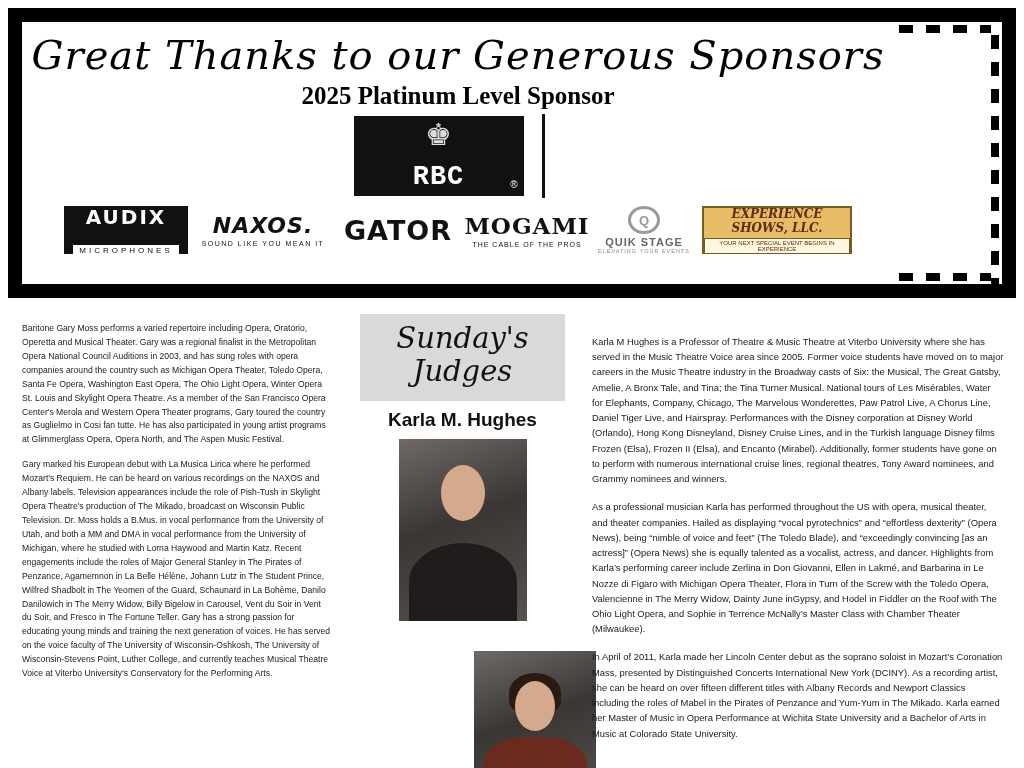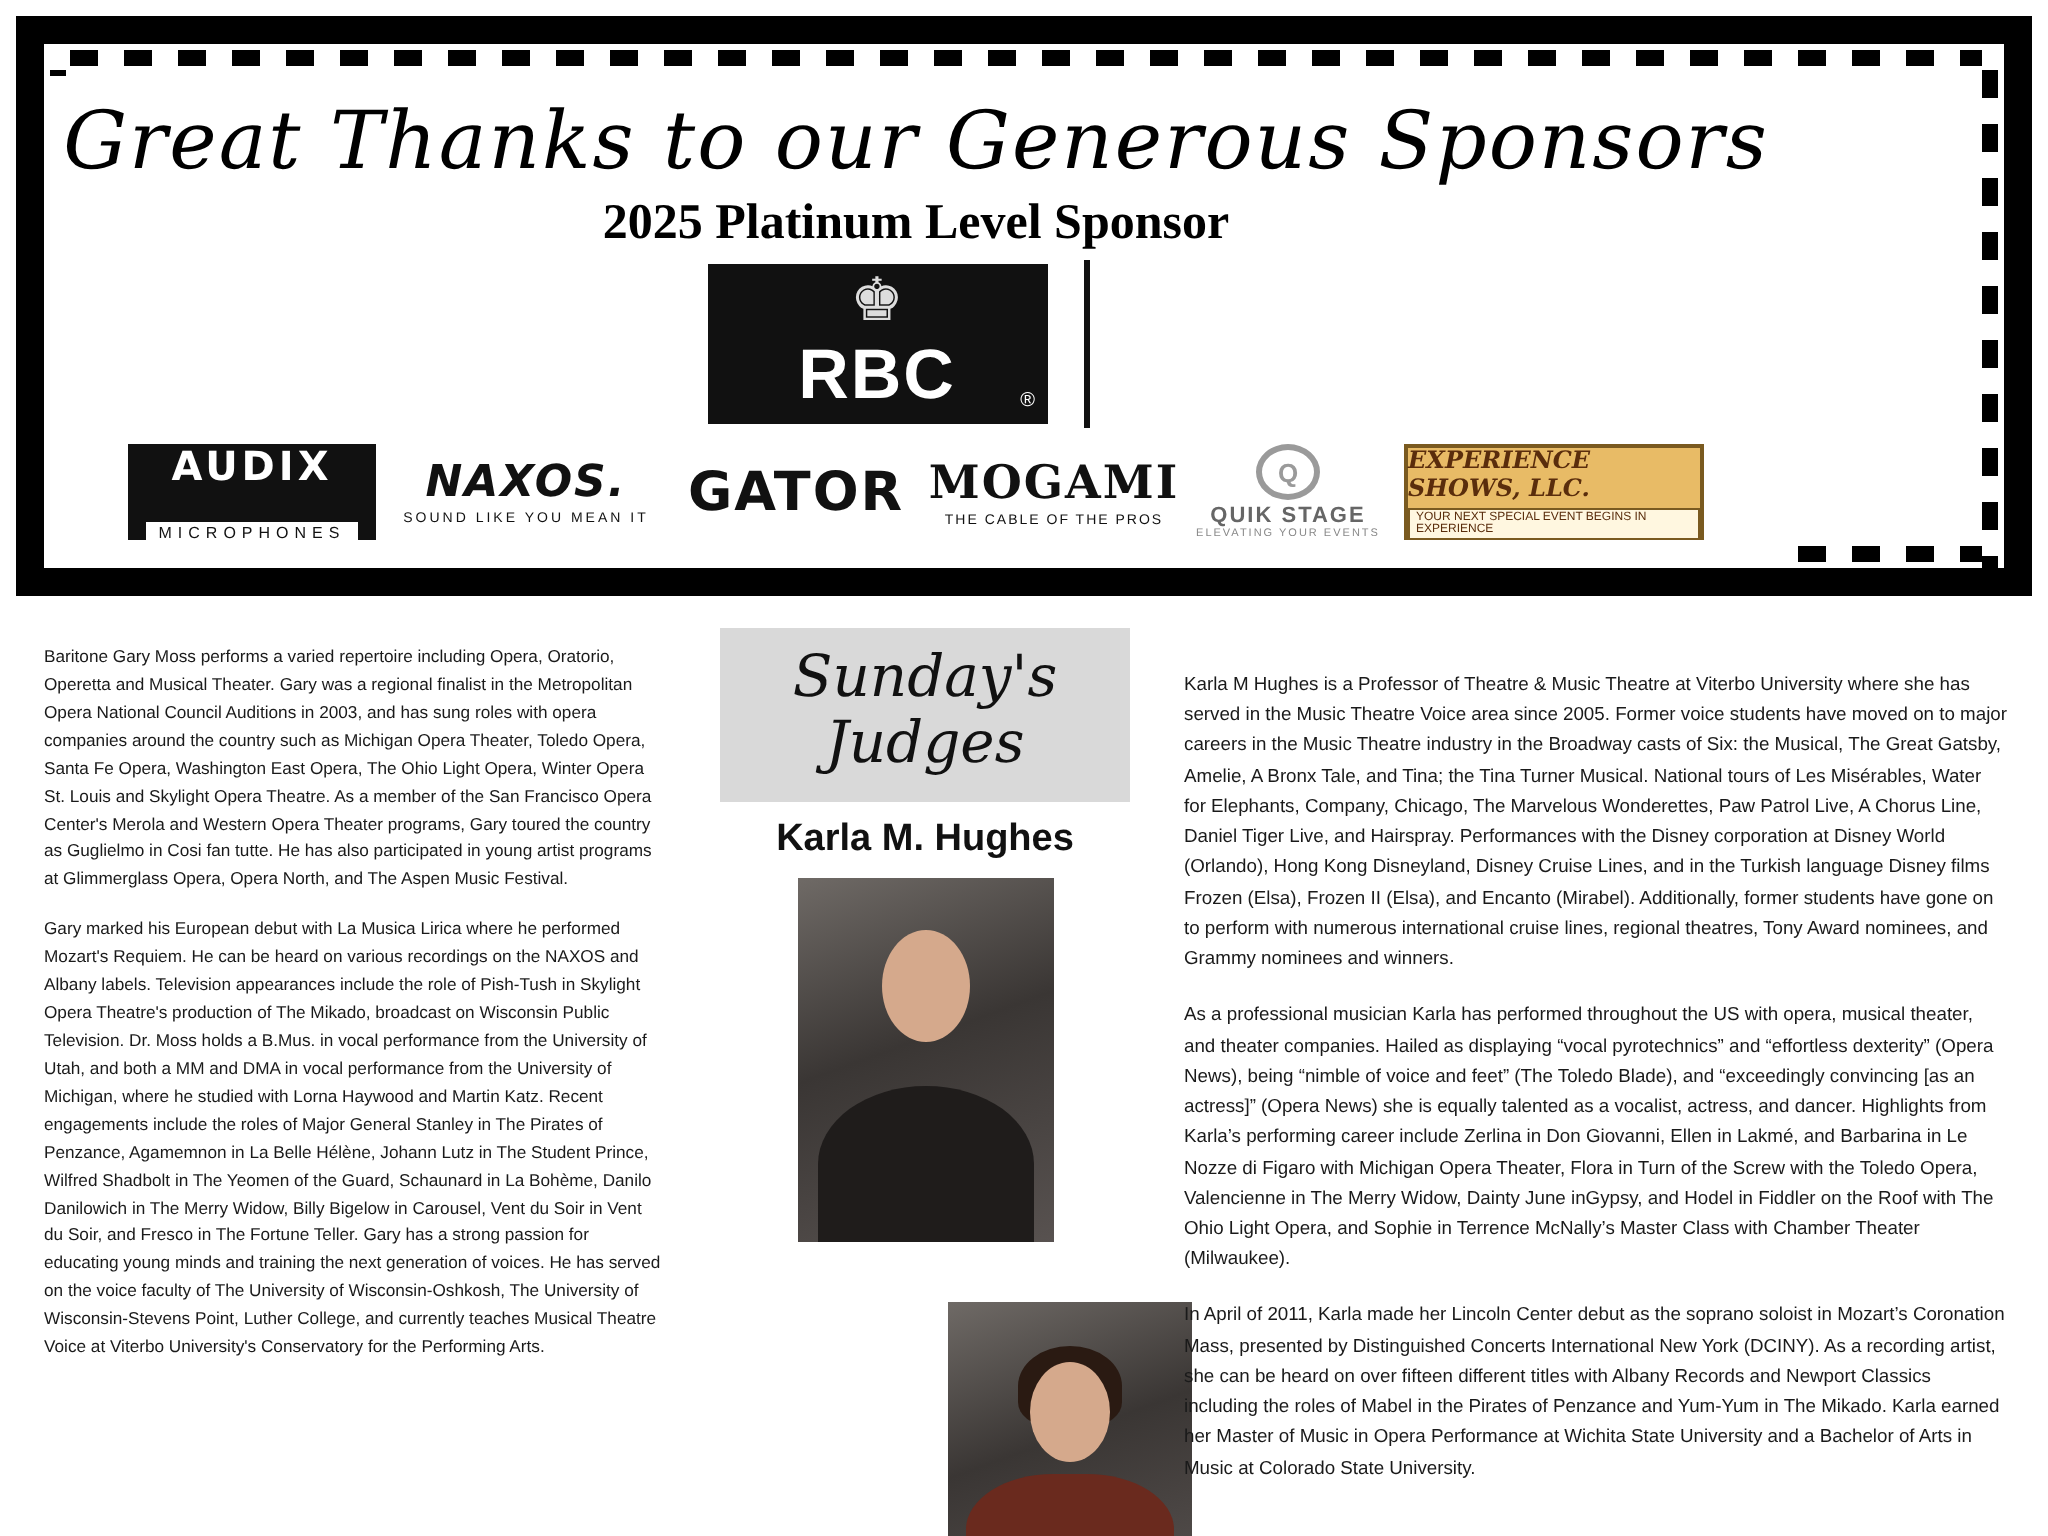--- a/index.html
+++ b/index.html
@@ -45,21 +45,21 @@
     background:
       repeating-linear-gradient(to bottom,
         #ffffff 0px, #ffffff 13px,
         #000000 13px, #000000 27px);
   }
   .perf-v.left { left: 3px; top: 0; height: 290px; }
   .perf-v.right { right: 3px; top: 0; height: 290px; }
 
   .sponsor-inner {
     position: absolute;
-    left: 0; top: 16px;
+    left: 0; top: 0;
     width: 872px;
     height: 262px;
     background: #fff;
   }
 
   .thanks-title {
     text-align: center;
     font-family: "DejaVu Serif", serif;
     font-style: italic;
     font-size: 40px;
@@ -99,23 +99,23 @@
   .rbc-lion {
     position: absolute;
     top: 4px;
     left: 50%;
     transform: translateX(-50%);
     font-size: 30px;
     color: #ddd;
     line-height: 1;
   }
   .rbc-text {
-    font-family: Liberation Sans, sans-serif;
-    font-weight: bold;
-    font-size: 35px;
+    font-family: Liberation Mono, monospace;
+    font-weight: bold;
+    font-size: 27px;
     letter-spacing: 1px;
   }
   .rbc-reg {
     position: absolute;
     right: 6px;
     bottom: 6px;
     font-size: 10px;
     color: #fff;
   }
   .rbc-divider {
@@ -141,20 +141,21 @@
     margin-top: 4px;
     color: #000;
   }
 
   .logos-row {
     display: flex;
     align-items: center;
     justify-content: center;
     gap: 10px;
     margin-top: 8px;
+    text-align: center;
   }
   .logo-box {
     height: 48px;
     display: flex;
     flex-direction: column;
     align-items: center;
     justify-content: center;
     box-sizing: border-box;
   }
   .logo-audix {

